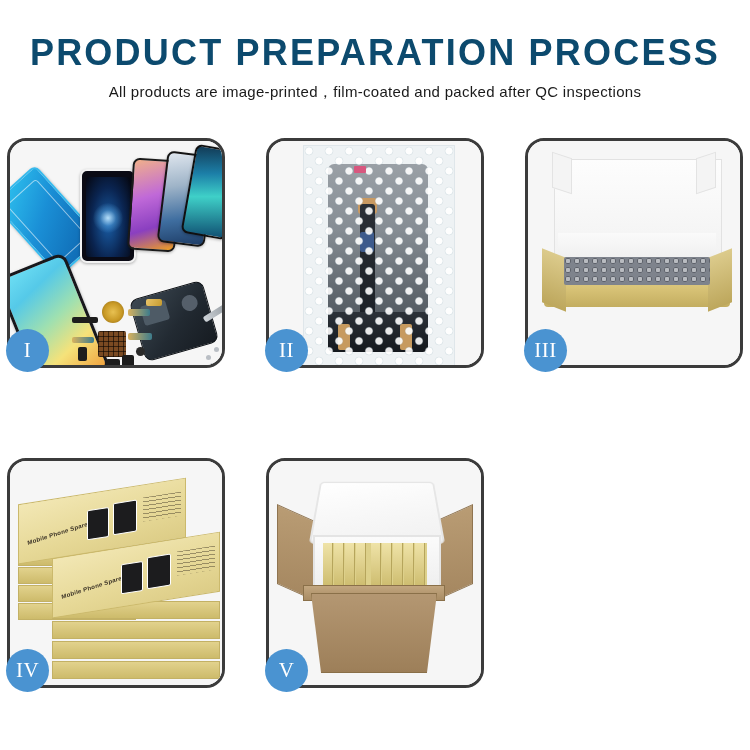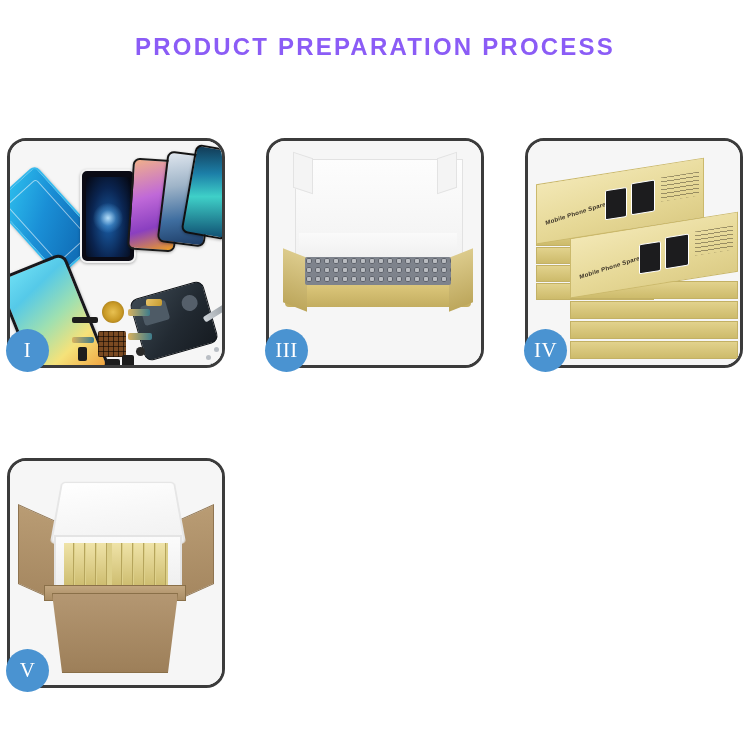--- a/index.html
+++ b/index.html
@@ -15,24 +15,24 @@
     position: relative;
   }
 
   
   .header {
     padding-top: 34px;
     text-align: center;
   }
   .title {
     font-family: "Liberation Sans", sans-serif;
-    font-size: 24px;
+    font-size: 36px;
     font-weight: 700;
     letter-spacing: 2.2px;
-    color: #8b5cf6;
+    color: #0c4a6e;
     line-height: 1.05;
     white-space: nowrap;
   }
   .subtitle {
     margin-top: 11px;
     font-family: "Liberation Sans", sans-serif;
     font-size: 15px;
     font-weight: 400;
     letter-spacing: 0.3px;
     color: #1a1a1a;
@@ -363,20 +363,21 @@
     transform: rotate(11deg);
   }
   .c6-tab1 { position:absolute; left:20px; top:50px; width:18px; height:20px; background:rgba(120,96,66,.45); }
   .c6-tab2 { position:absolute; left:22px; top:132px; width:16px; height:16px; background:rgba(120,96,66,.4); }
 </style>
 </head>
 <body>
 
 <div class="header">
   <div class="title">PRODUCT PREPARATION PROCESS</div>
+  <div class="subtitle">All products are image-printed，film-coated and packed after QC inspections</div>
 </div>
 
 <div class="grid">
 
   <div class="panel">
     <div class="panel-inner">
       <div class="scene">
         <div class="ph p1-blue"></div>
         <div class="ph p1-glass"></div>
         <div class="ph p1-purple"></div>
@@ -398,20 +399,38 @@
         <div class="cmp gold" style="left:136px;top:158px;width:16px;height:7px;"></div>
         <div class="cmp screw" style="left:196px;top:214px;width:5px;height:5px;"></div>
         <div class="cmp screw" style="left:204px;top:206px;width:5px;height:5px;"></div>
         <div class="cmp screw" style="left:200px;top:222px;width:5px;height:5px;"></div>
         <div class="cmp tool" style="left:192px;top:168px;width:30px;height:6px;transform:rotate(-32deg);"></div>
       </div>
     </div>
     <div class="badge">I</div>
   </div>
 
+  <div class="panel">
+    <div class="panel-inner">
+      <div class="scene">
+        <div class="bw-bag">
+          <div class="bw-screen"></div>
+          <div class="bw-conn"></div>
+          <div class="bw-flex"></div>
+          <div class="bw-ic"></div>
+          <div class="bw-bottom"></div>
+          <div class="bw-tab-l"></div>
+          <div class="bw-tab-r"></div>
+          <div class="bw-pink"></div>
+          <div class="bw-bubbles"></div>
+        </div>
+      </div>
+    </div>
+    <div class="badge">II</div>
+  </div>
 
   <div class="panel">
     <div class="panel-inner">
       <div class="scene">
         <div class="k3-lid"></div>
         <div class="k3-lid-flapL"></div>
         <div class="k3-lid-flapR"></div>
         <div class="k3-foam"></div>
         <div class="k3-contents"></div>
         <div class="k3-tray"></div>

